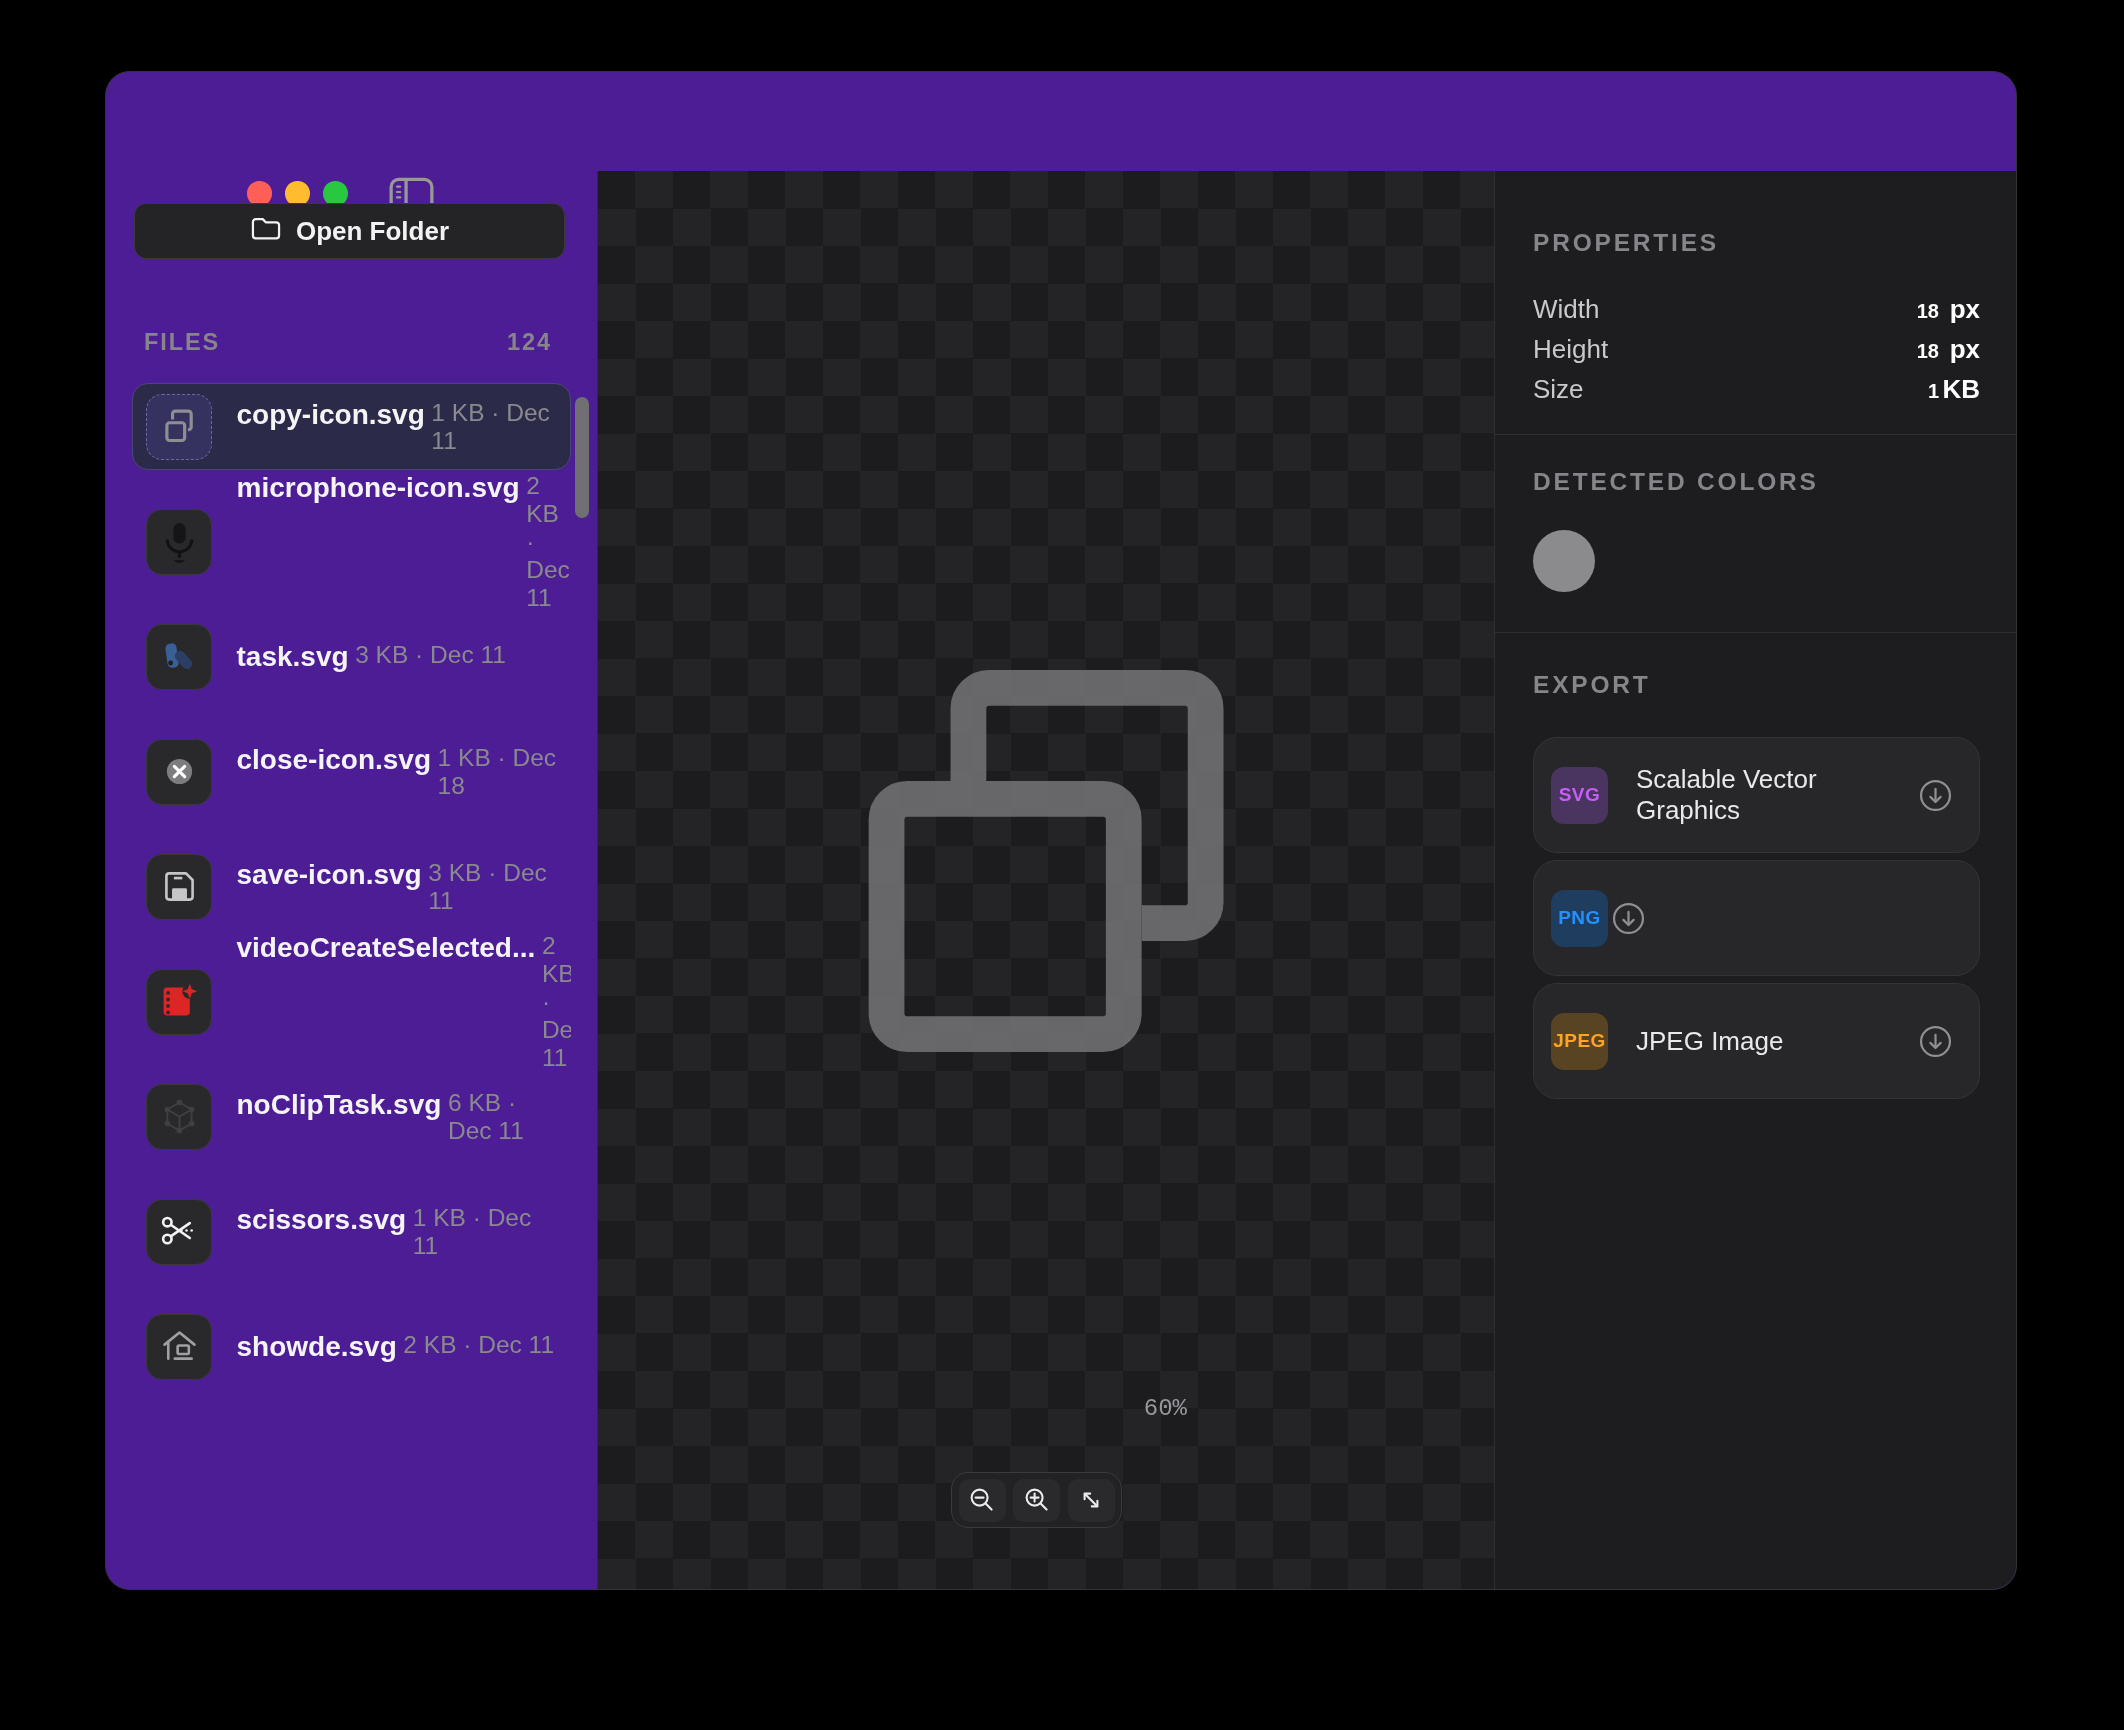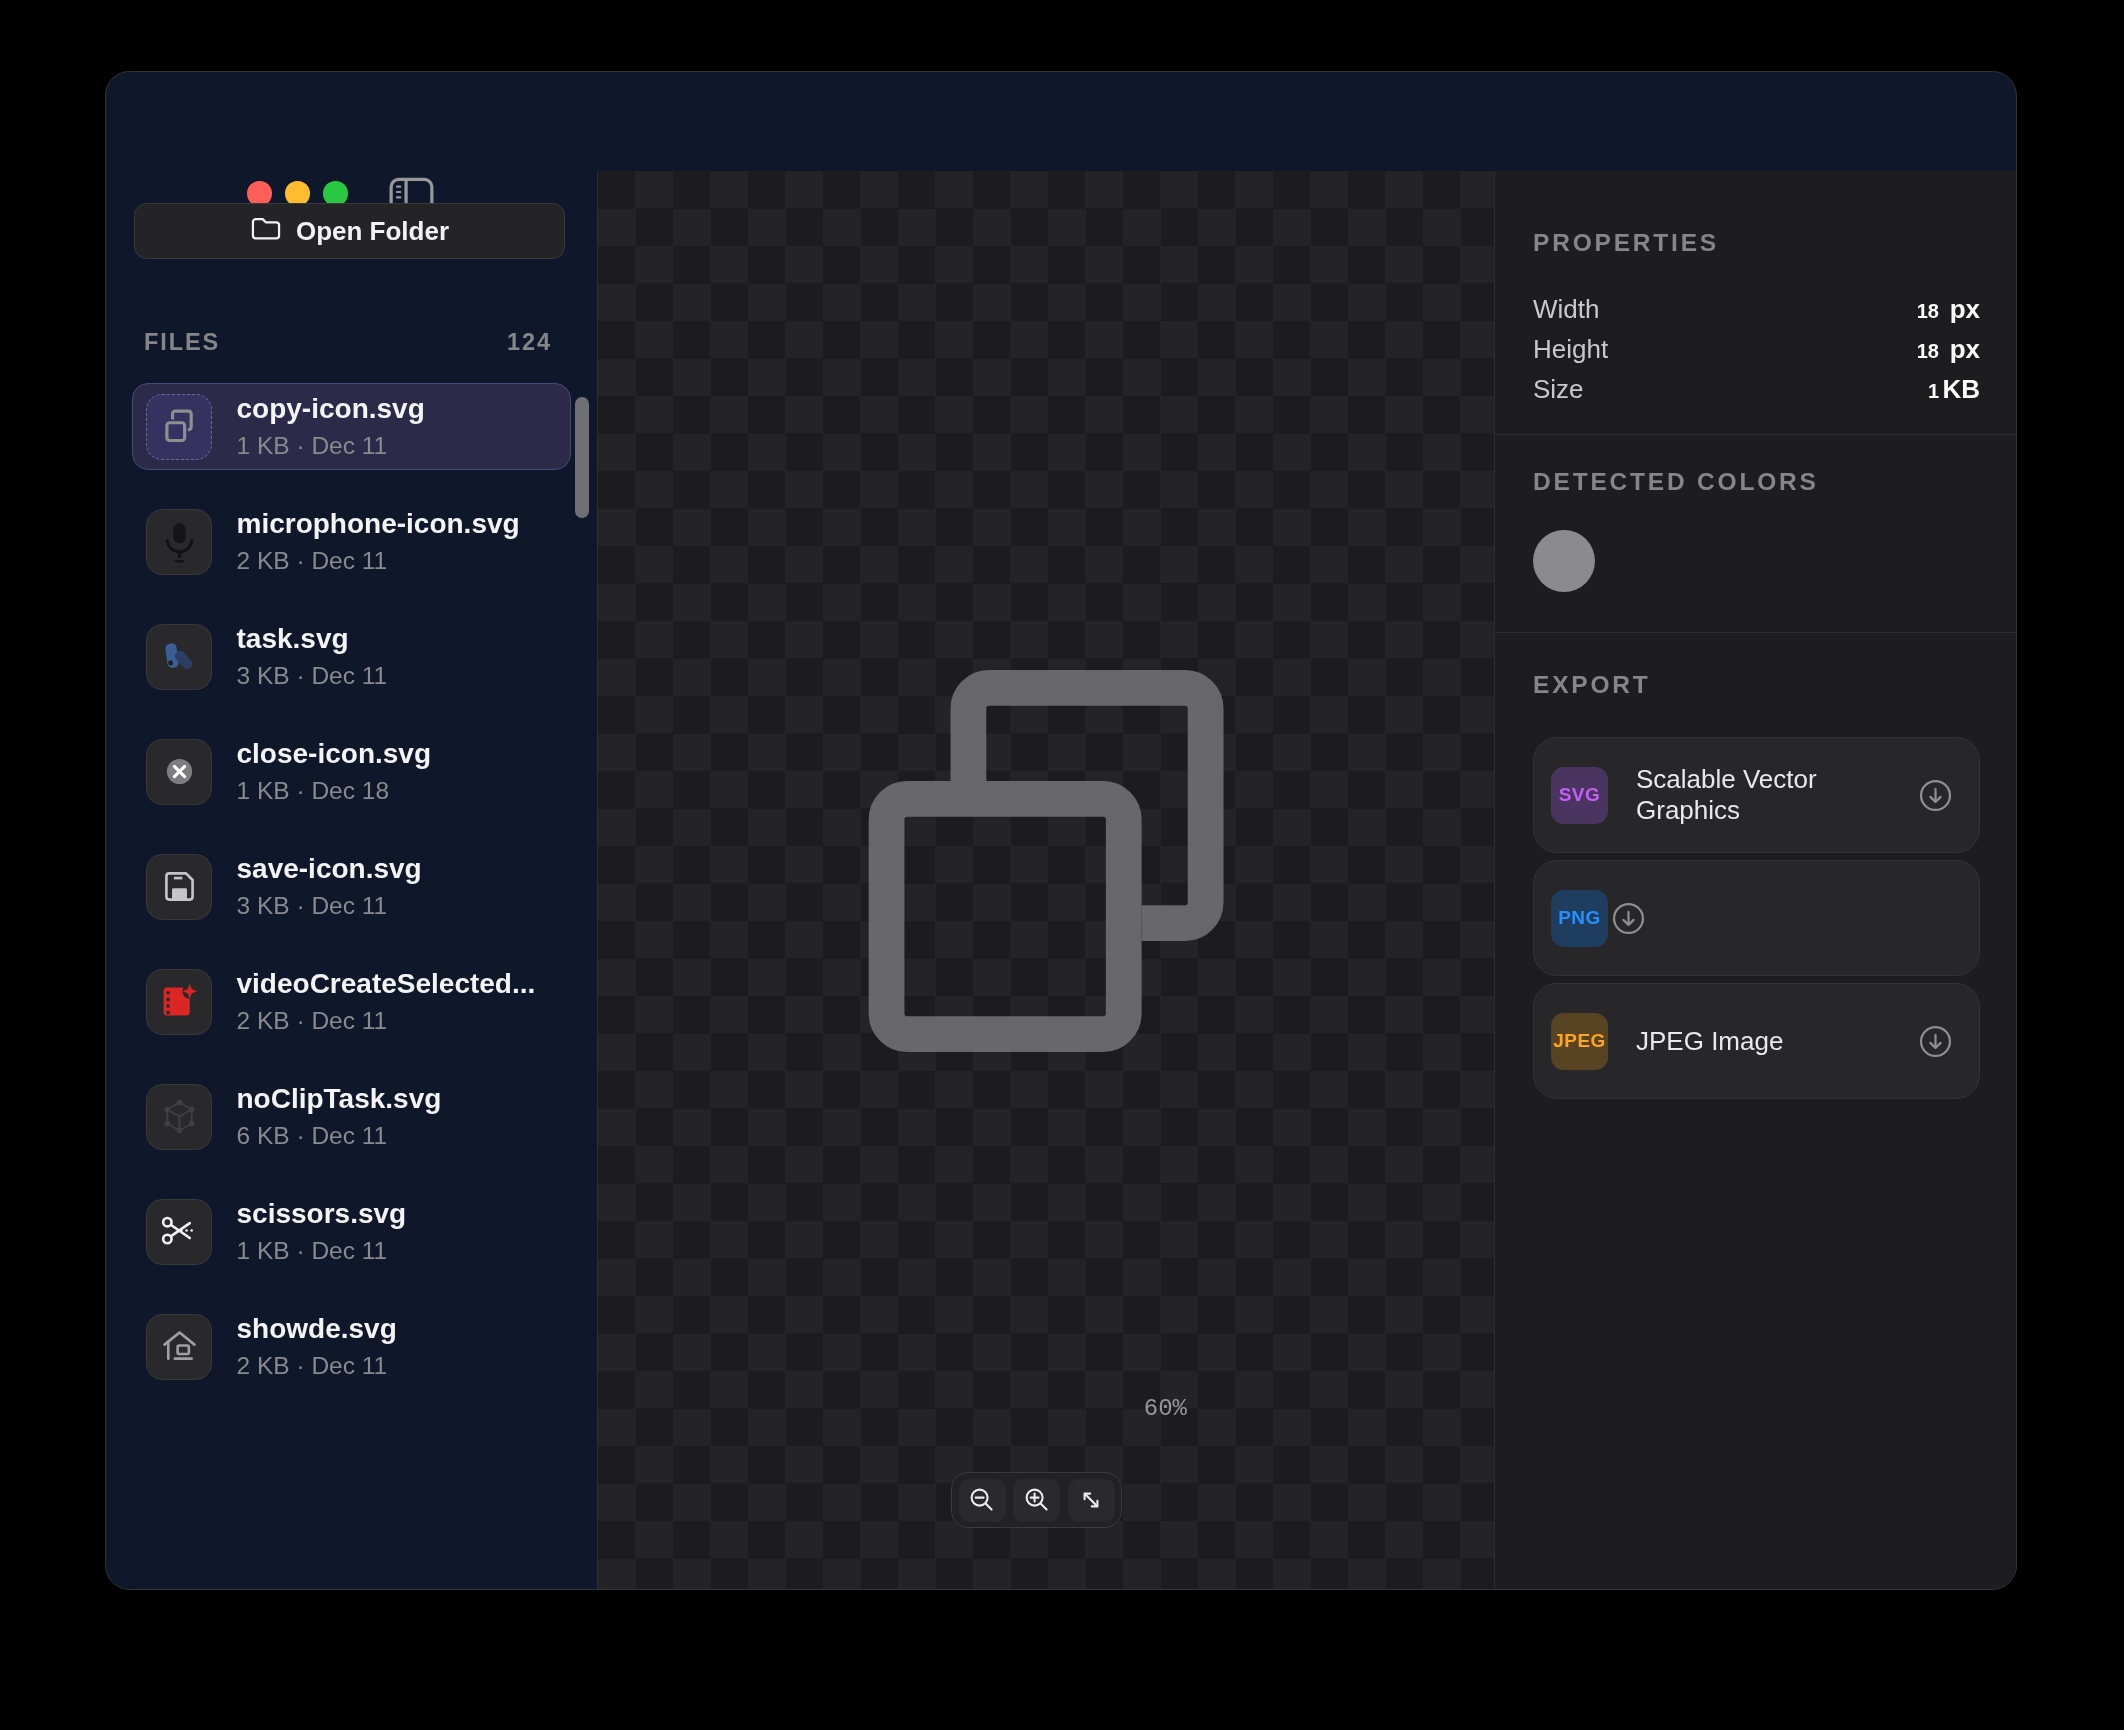--- a/index.html
+++ b/index.html
@@ -1,20 +1,20 @@
 <!DOCTYPE html>
 <html style="font-size:15px"><head>
 <meta charset="utf-8">
 <style>
   * { margin:0; padding:0; box-sizing:border-box; }
   html,body { width:2124px; height:1731px; background:#000; font-family:"Liberation Sans", sans-serif; overflow:hidden; }
 
   .window {
     position:absolute; left:105px; top:71px; width:1912px; height:1519px;
-    background:#0f172a; border:0.9px solid #343436; border-radius:24.5px;
+    background:#4c1d95; border:0.9px solid #343436; border-radius:24.5px;
     box-shadow:0 56px 132px rgba(0,0,0,.95), 0 19px 56px rgba(0,0,0,.8);
     overflow:hidden;
   }
 
   
   .titlebar { position:absolute; left:0; top:0; width:100%; height:99px; }
   .traffic { position:absolute; top:109px; width:24.5px; height:24.5px; border-radius:50%; }
   .t-red    { left:141px; background:#ff5f57; }
   .t-yellow { left:179px; background:#febc2e; }
   .t-green  { left:217px; background:#28c840; }
@@ -39,21 +39,21 @@
     display:flex; align-items:center; padding:0 13px; gap:24.5px; cursor:pointer;
     border:1.9px solid transparent;
   }
   .file-item.selected { background:#2c2a49; border-color:#4a4777; }
   .thumb {
     width:66px; height:66px; flex:0 0 66px; border-radius:16px;
     background:#29292b; border:1.9px solid #39393c;
     display:flex; align-items:center; justify-content:center;
   }
   .file-item.selected .thumb { background:#353260; border:1.9px dashed #6b68a2; }
-  .file-texts { display:flex; flex-direction:column; gap:6.6px; min-width:0; }
+  .file-texts { display:flex; flex-direction:row; gap:6.6px; min-width:0; }
   .file-name { font-size:28px; font-weight:600; color:#f4f4f5; white-space:nowrap; }
   .file-meta { font-size:24.5px; color:#8a8a8e; }
   .scroll-thumb { position:absolute; left:469px; top:226px; width:14px; height:121px;
     border-radius:7.5px; background:#707073; }
 
   
   .canvas {
     position:absolute; left:491px; top:99px; width:897px; bottom:0;
     background:#1c1c1e;
     background-image:repeating-conic-gradient(#242427 0% 25%, transparent 0% 50%);

